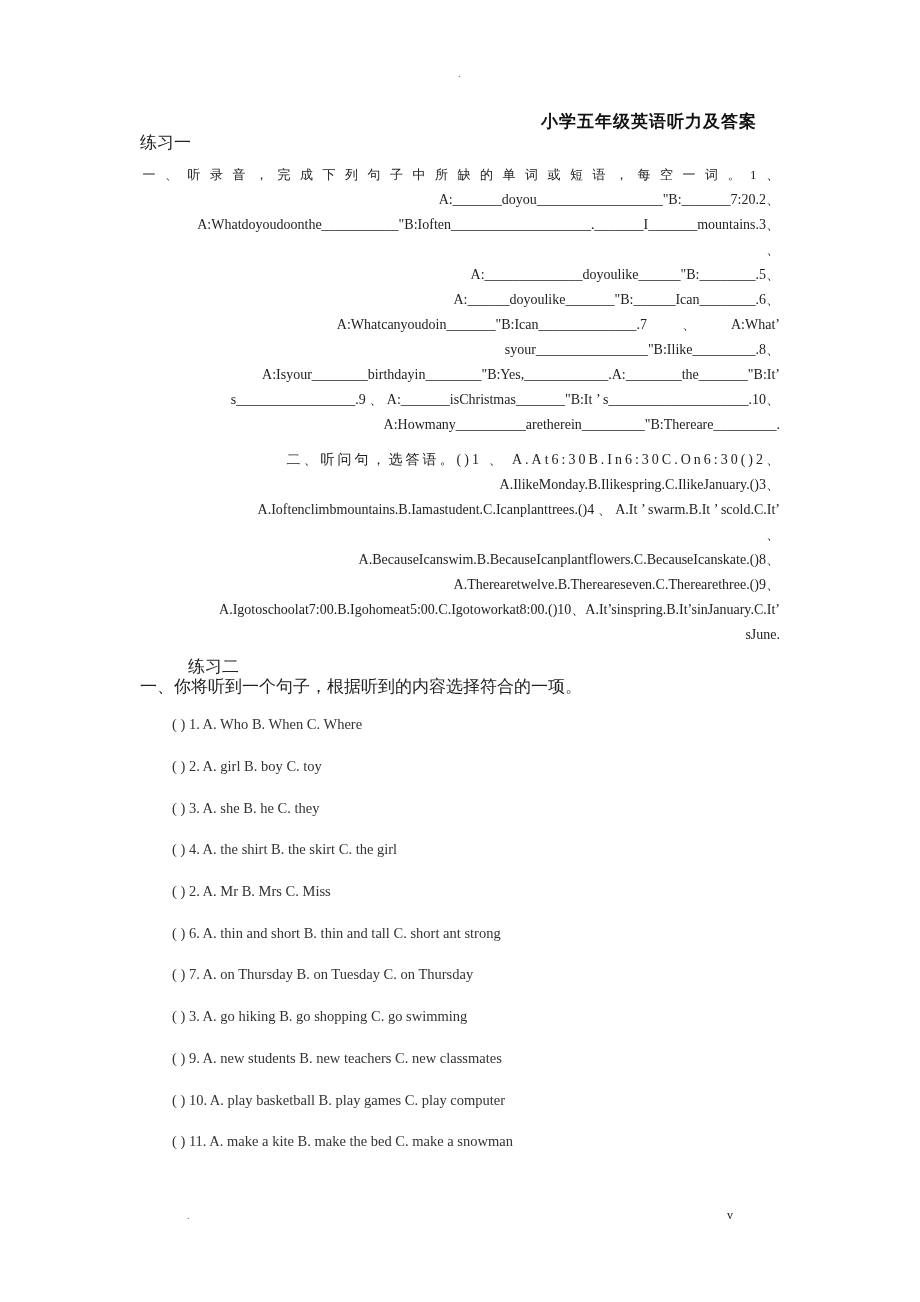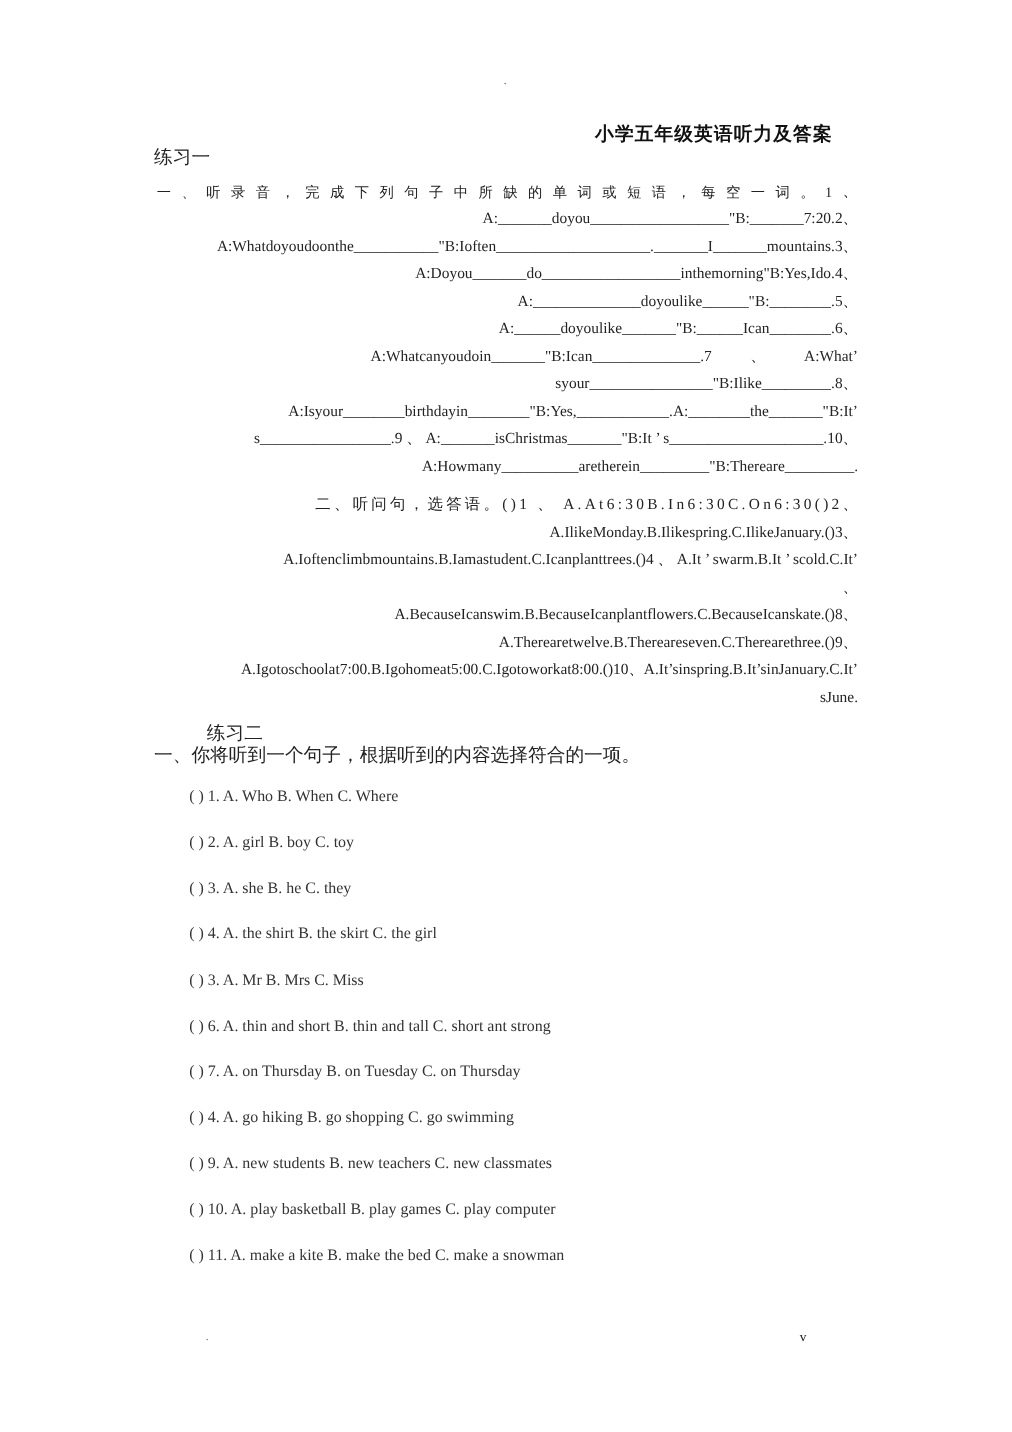--- a/index.html
+++ b/index.html
@@ -33,21 +33,20 @@
     </div>
   <div class="line">
       <span class="l">A:_______doyou__________________"B:_______7:20.2</span>
       <span class="r">、</span>
     </div>
   <div class="line">
       <span class="l">A:Whatdoyoudoonthe___________"B:Ioften____________________._______I_______mountains.3</span>
       <span class="r">、</span>
     </div>
   <div class="line">
-      <span class="l">A:Doyou_______do__________________inthemorning"B:Yes,Ido.4</span>
       <span class="r">、</span>
     </div>
   <div class="line">
       <span class="l">A:______________doyoulike______"B:________.5</span>
       <span class="r">、</span>
     </div>
   <div class="line">
       <span class="l">A:______doyoulike_______"B:______Ican________.6</span>
       <span class="r">、</span>
     </div>
@@ -107,22 +106,22 @@
     </div>
 </div>
 
 <div class="sec" style="top:655px;margin-left:48px;">练习二</div>
 <div class="sec" style="top:675px;">一、你将听到一个句子，根据听到的内容选择符合的一项。</div>
 
 <div class="q" style="top:716px;">( ) 1. A. Who B. When C. Where</div>
 <div class="q" style="top:758px;">( ) 2. A. girl B. boy C. toy</div>
 <div class="q" style="top:800px;">( ) 3. A. she B. he C. they</div>
 <div class="q" style="top:841px;">( ) 4. A. the shirt B. the skirt C. the girl</div>
-<div class="q" style="top:883px;">( ) 3. A. Mr B. Mrs C. Miss</div>
+<div class="q" style="top:883px;">( ) 2. A. Mr B. Mrs C. Miss</div>
 <div class="q" style="top:925px;">( ) 6. A. thin and short B. thin and tall C. short ant strong</div>
 <div class="q" style="top:966px;">( ) 7. A. on Thursday B. on Tuesday C. on Thursday</div>
-<div class="q" style="top:1008px;">( ) 4. A. go hiking B. go shopping C. go swimming</div>
+<div class="q" style="top:1008px;">( ) 3. A. go hiking B. go shopping C. go swimming</div>
 <div class="q" style="top:1050px;">( ) 9. A. new students B. new teachers C. new classmates</div>
 <div class="q" style="top:1092px;">( ) 10. A. play basketball B. play games C. play computer</div>
 <div class="q" style="top:1133px;">( ) 11. A. make a kite B. make the bed C. make a snowman</div>
 
 <div class="footer-dot">.</div>
 <div class="footer-v">v</div>
 
 </body></html>

